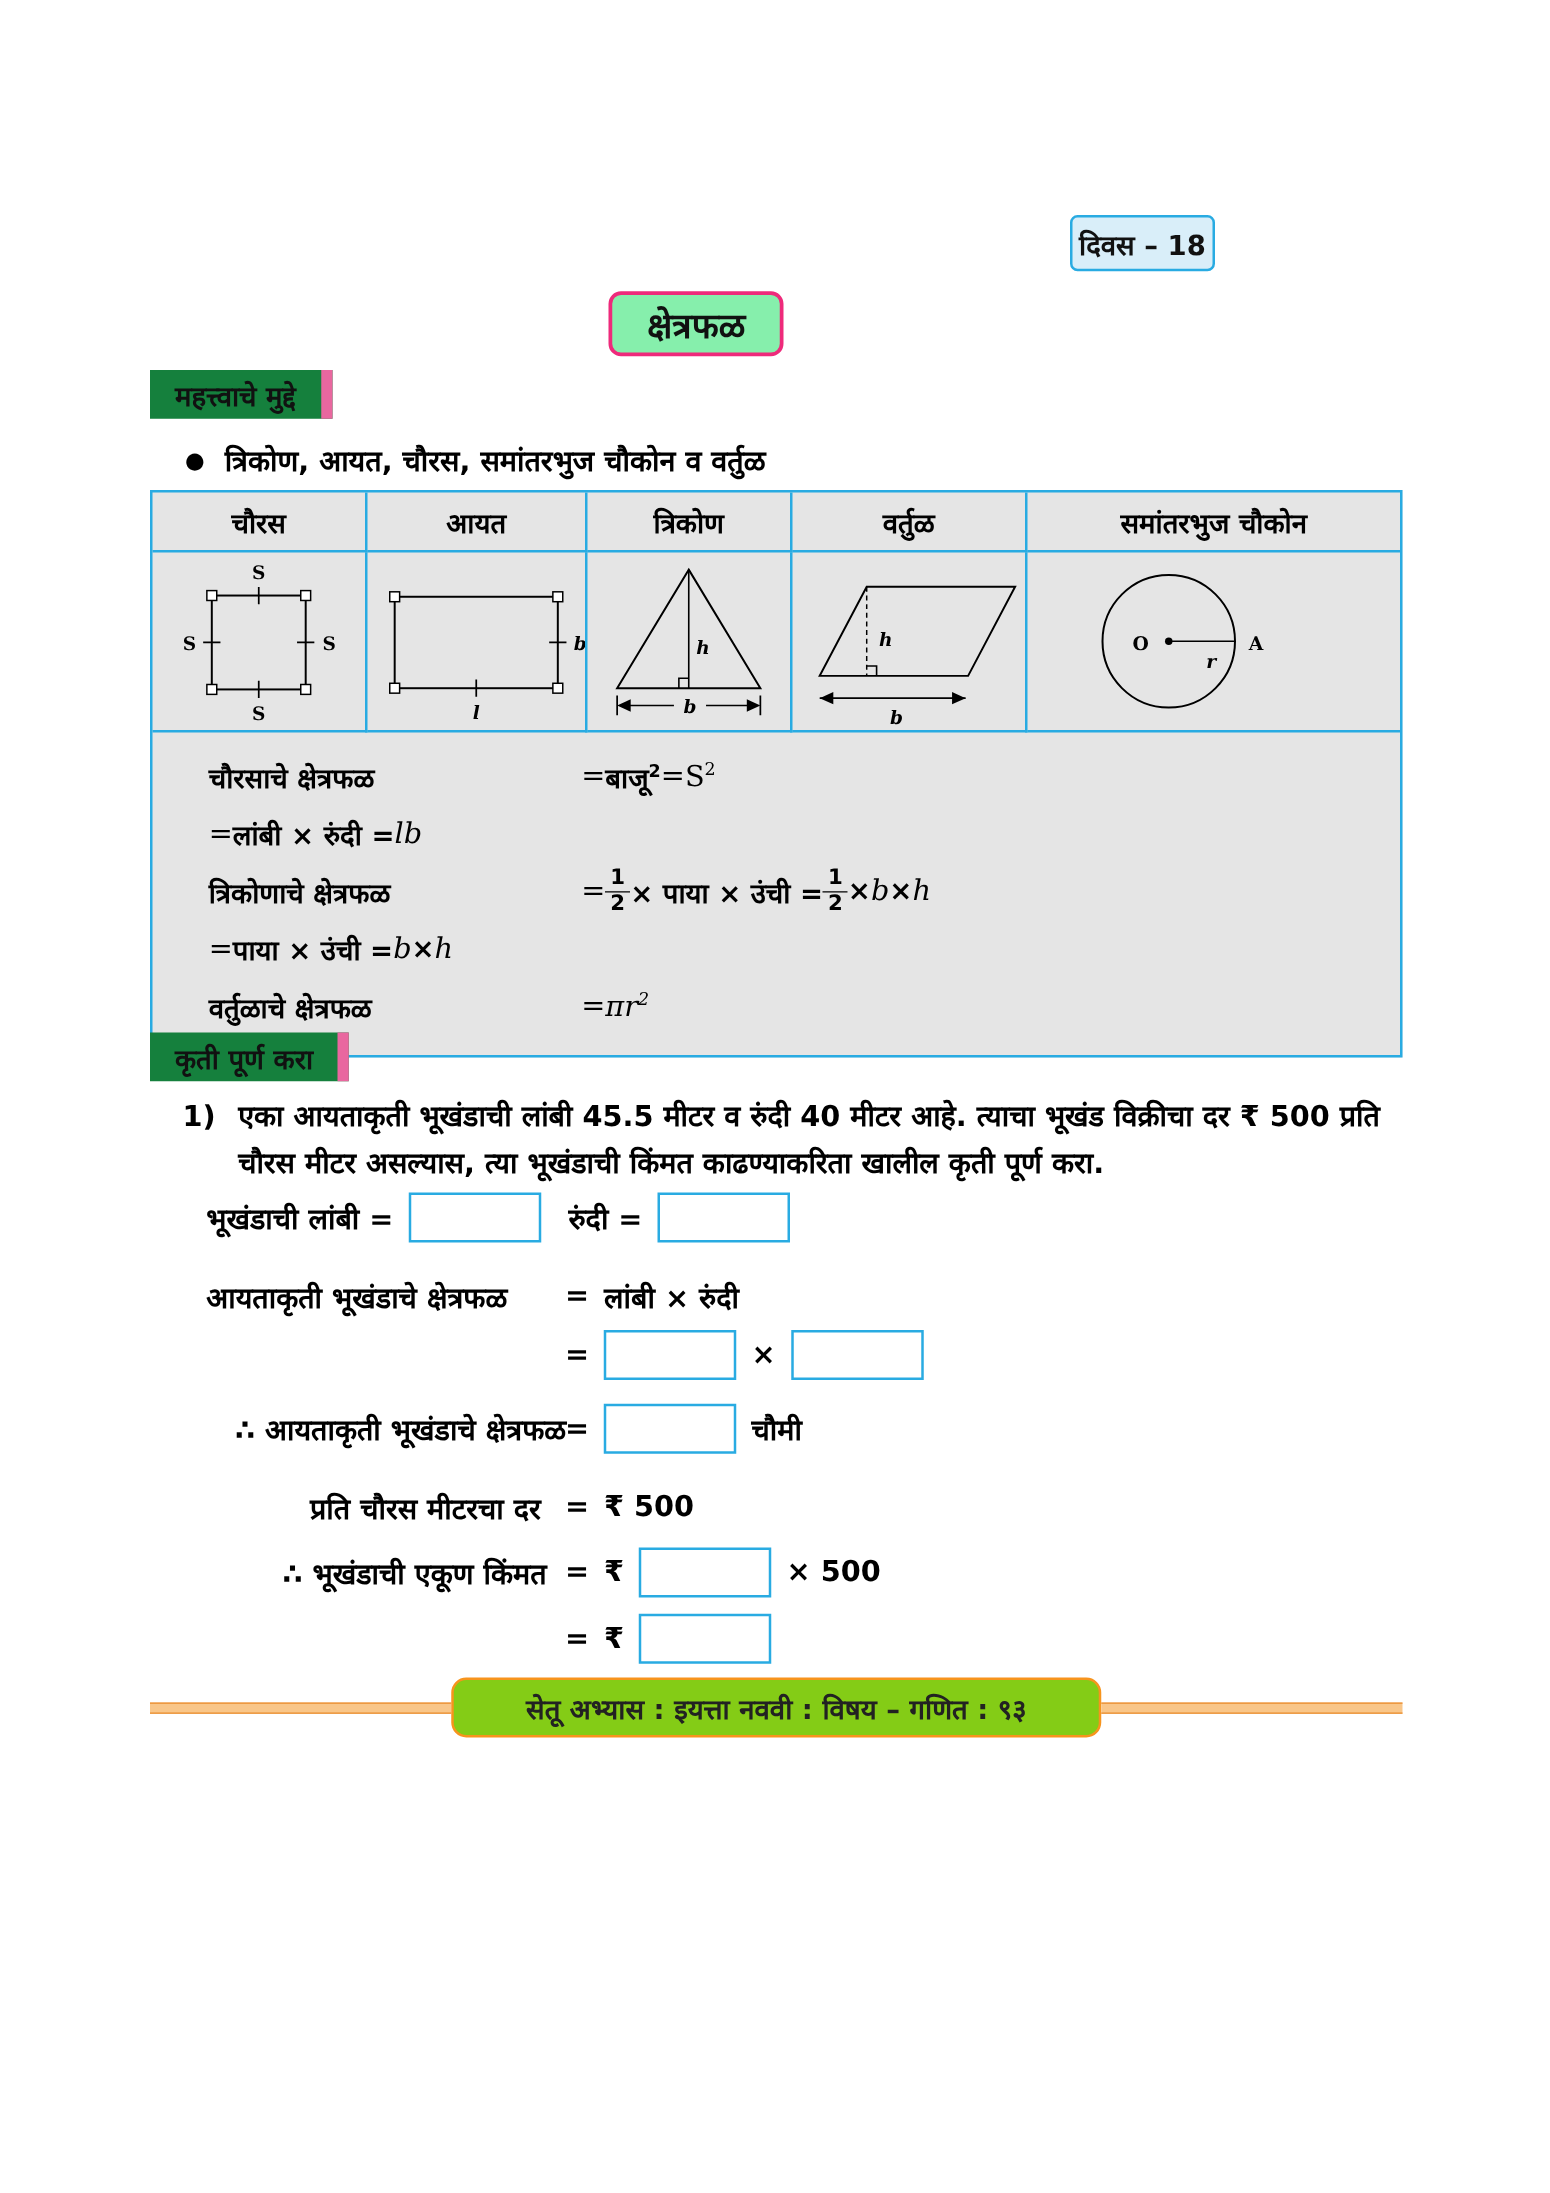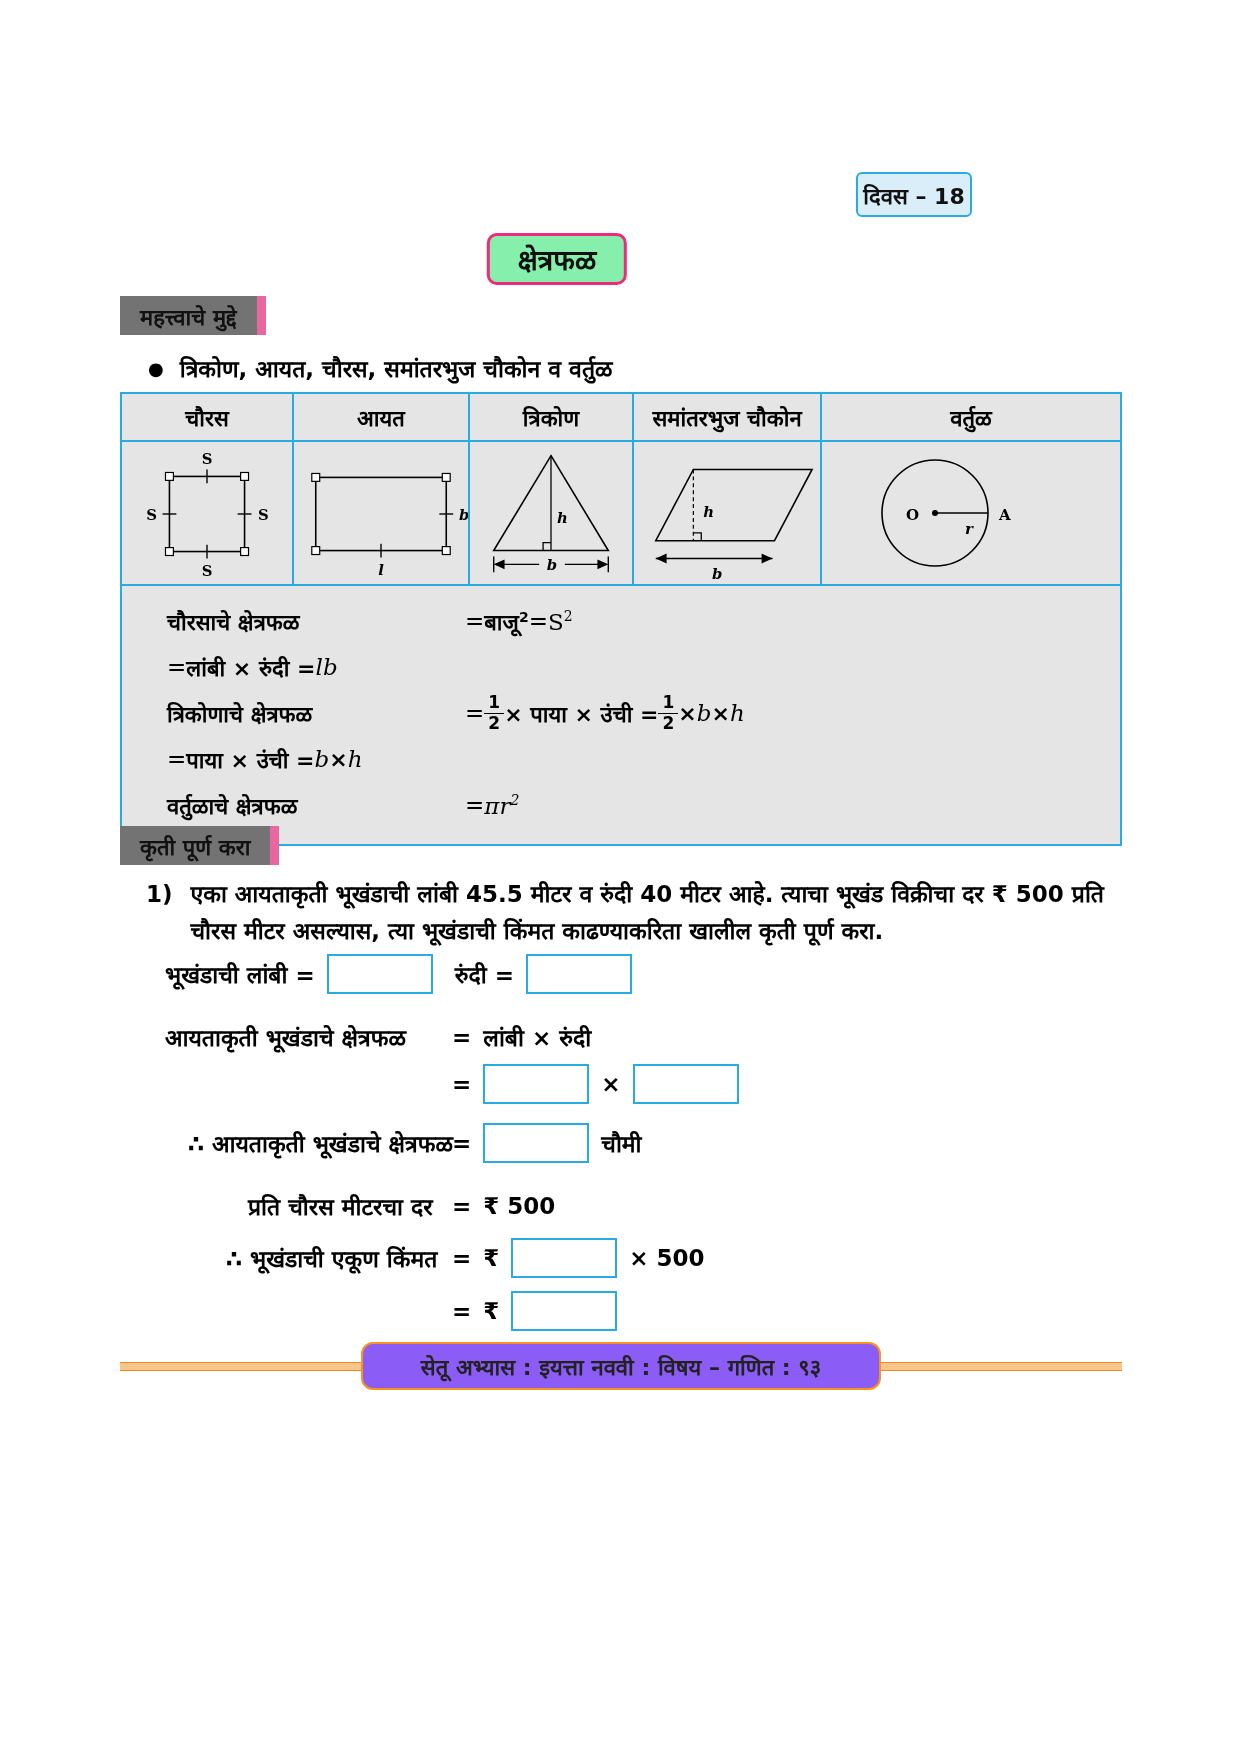--- a/index.html
+++ b/index.html
@@ -23,21 +23,21 @@
     position:absolute; left:557px; top:233px; transform:translateX(-50%);
     height:52px; padding:0 28px;
     border:3px solid #EE2A7B; background:#86efac; border-radius:10px;
     display:flex; align-items:center; justify-content:center;
     font-weight:bold; font-size:28px; color:#111;
   }
 
   
   .banner{
     position:absolute; left:120px; height:39px;
-    background:#737373; border-right:9px solid #E9679F;
+    background:#15803d; border-right:9px solid #E9679F;
     display:flex; align-items:center; padding:0 20px;
     font-weight:bold; font-size:22px; color:#111;
   }
   .banner.important{ top:296px; }
   .banner.activity{ top:826px; }
 
   
   .bullet-line{
     position:absolute; left:148px; top:352px;
     display:flex; align-items:center; column-gap:16px;
@@ -105,21 +105,21 @@
   
   .footer{
     position:absolute; left:120px; top:1344px; width:1002px; height:44px;
     display:flex; align-items:center;
   }
   .footer-line{
     flex:1; height:9px; background:#F9C689;
     border-top:1.6px solid #E98A2B; border-bottom:1.6px solid #E98A2B;
   }
   .footer-ribbon{
-    border:2.5px solid #F7941D; background:#8b5cf6; border-radius:12px;
+    border:2.5px solid #F7941D; background:#84cc16; border-radius:12px;
     padding:7px 58px; font-weight:bold; font-size:22px; color:#222;
     display:flex; align-items:center; justify-content:center;
   }
 </style>
 </head>
 <body>
 
 <div>
 
   <div class="day-badge">
@@ -138,22 +138,22 @@
     <span class="bullet-dot">●</span>
     <span>त्रिकोण, आयत, चौरस, समांतरभुज चौकोन व वर्तुळ</span>
   </div>
 
   <div class="shapes-table">
 
     <div class="st-row st-head">
       <div class="st-cell">चौरस</div>
       <div class="st-cell">आयत</div>
       <div class="st-cell">त्रिकोण</div>
+      <div class="st-cell">वर्तुळ</div>
       <div class="st-cell">समांतरभुज चौकोन</div>
-      <div class="st-cell">वर्तुळ</div>
     </div>
 
     <div class="st-row st-diagrams">
 
       <div class="st-cell">
         <svg width="172" height="140" viewBox="0 0 172 140">
           <rect x="48" y="33" width="76" height="76" class="shape"></rect>
           <rect x="44" y="29" width="8" height="8" class="corner"></rect>
           <rect x="120" y="29" width="8" height="8" class="corner"></rect>
           <rect x="44" y="105" width="8" height="8" class="corner"></rect>

